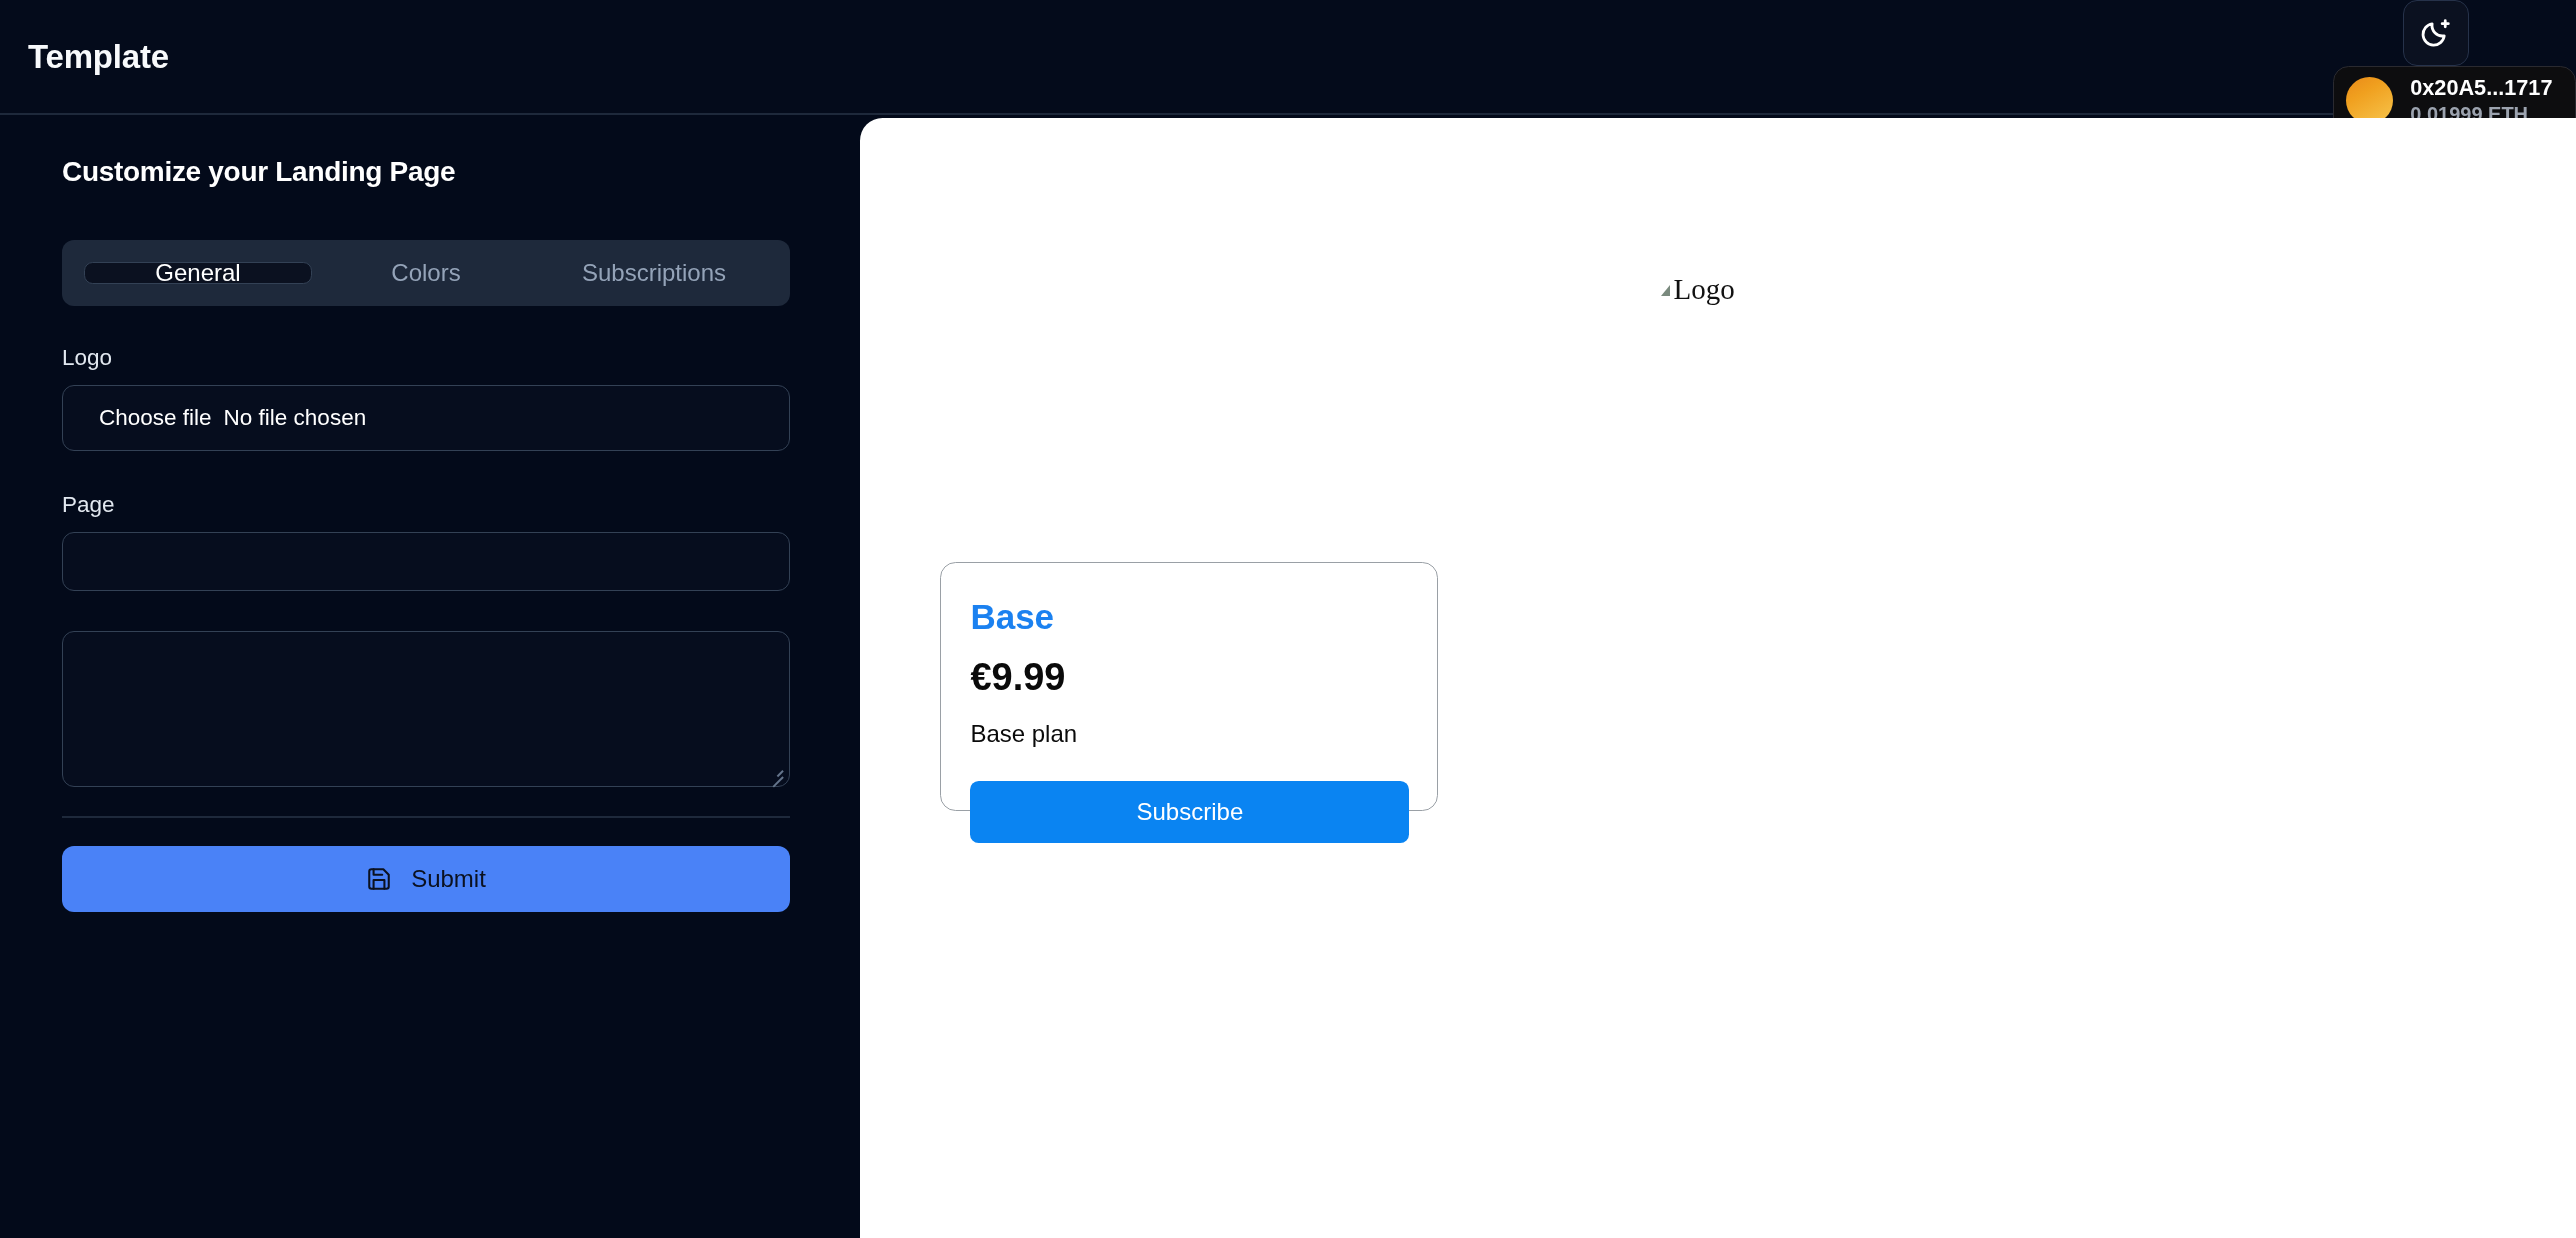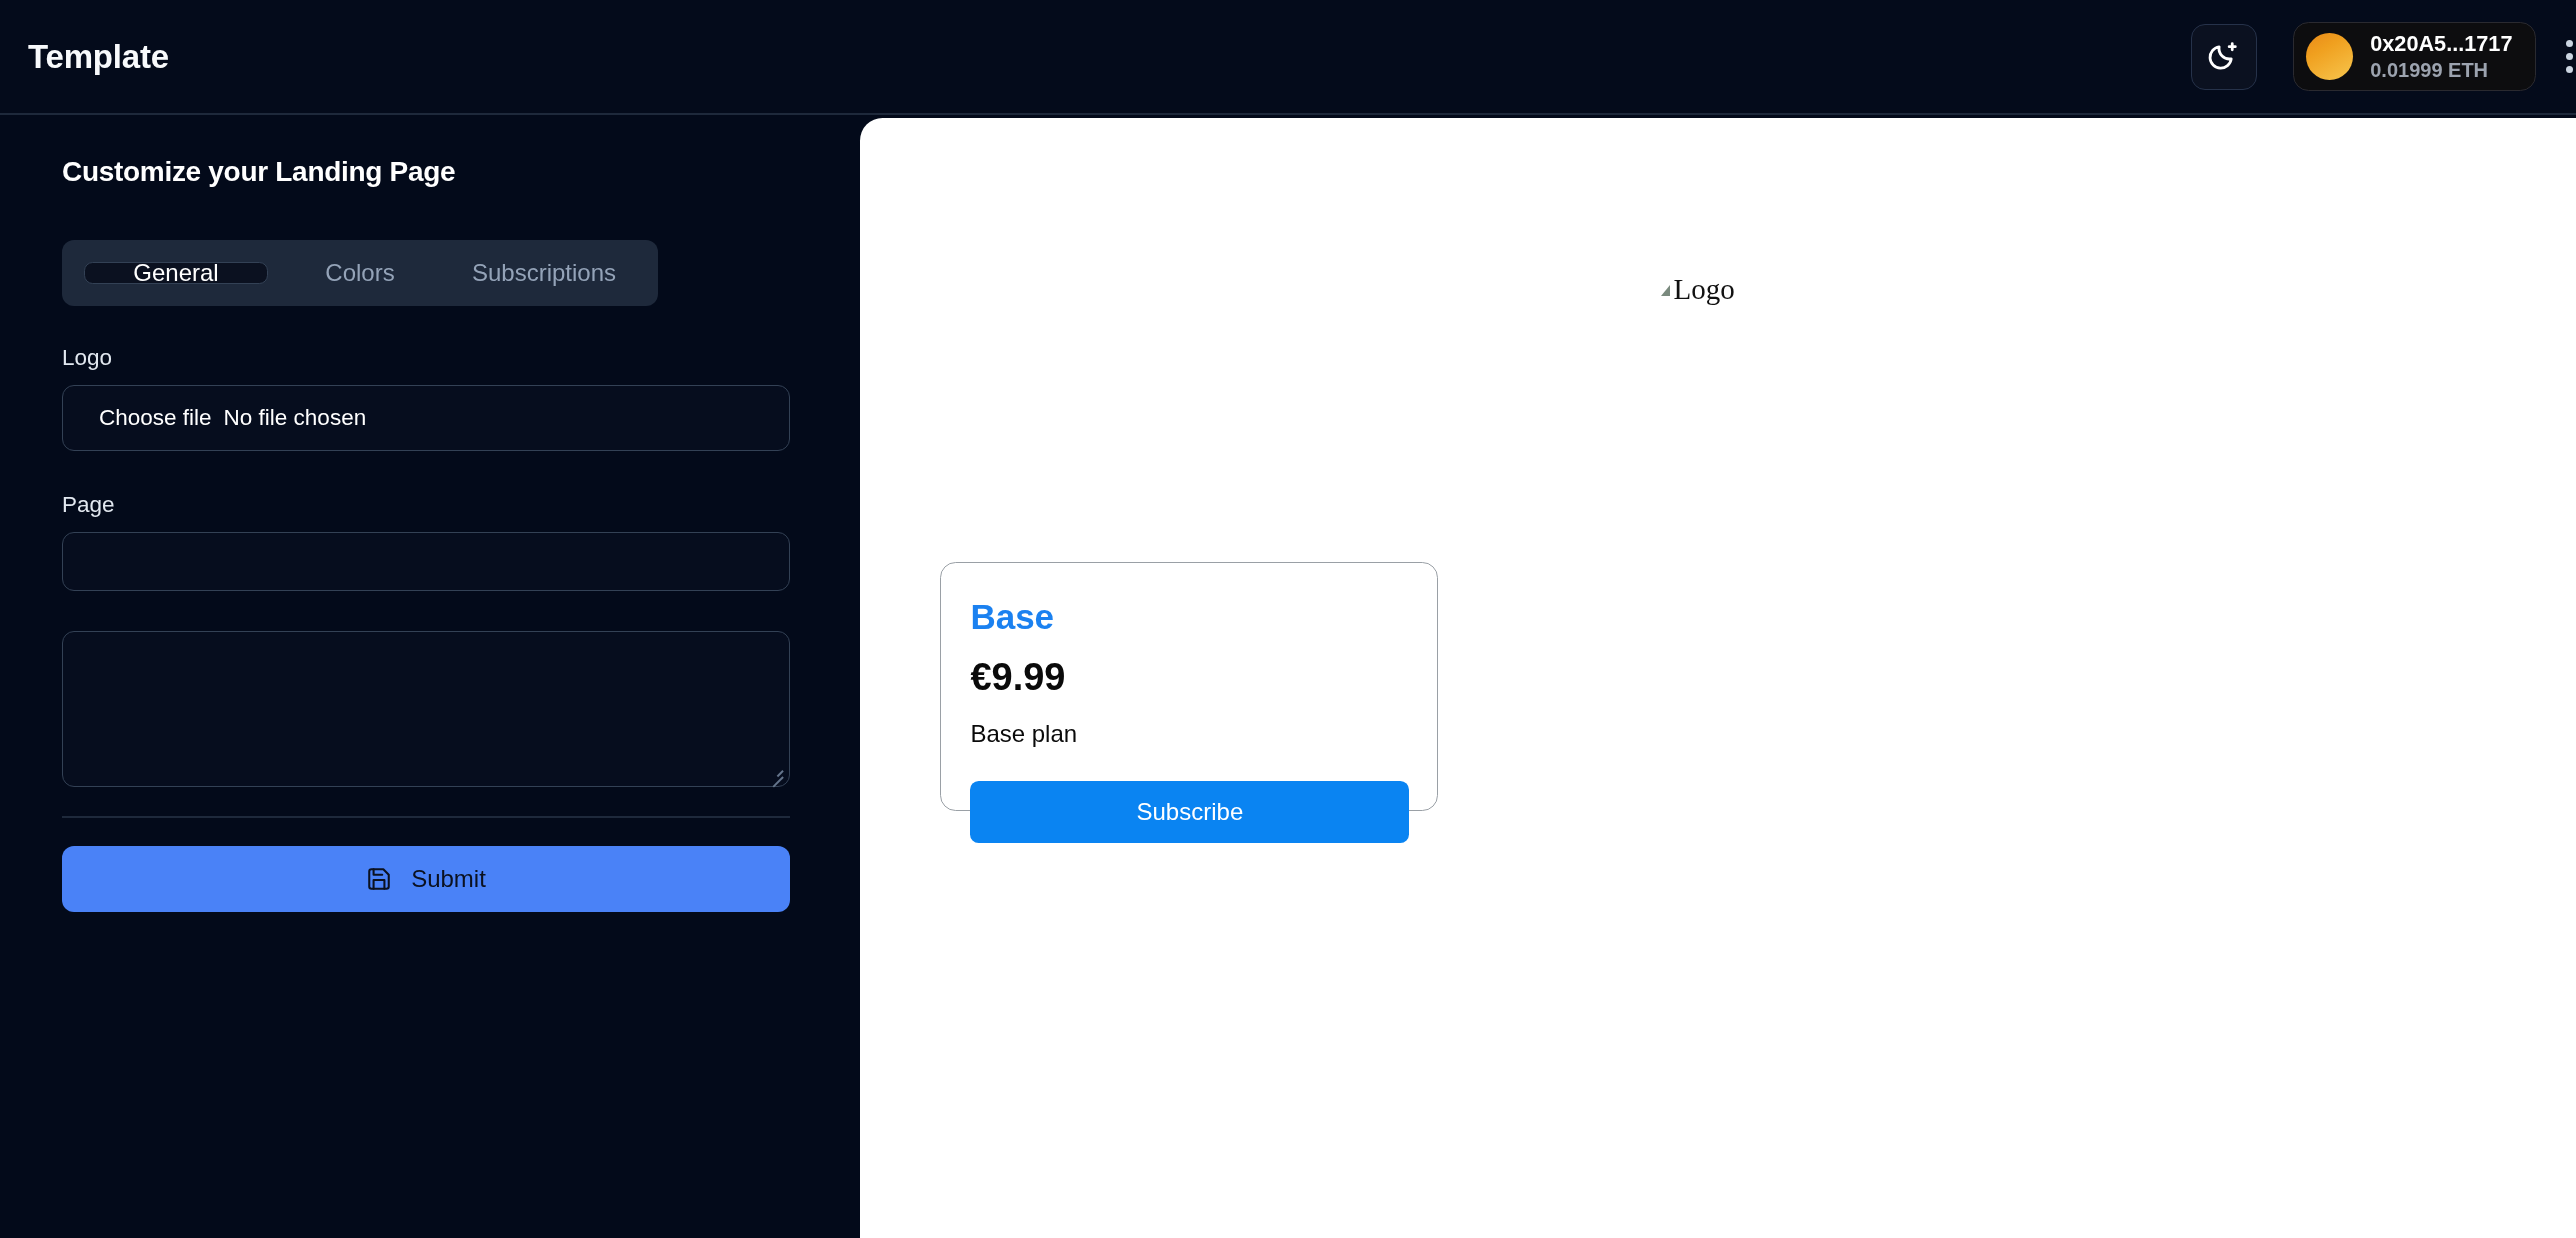--- a/index.html
+++ b/index.html
@@ -32,20 +32,21 @@
     color: #f8fafc;
     letter-spacing: -0.2px;
     line-height: 1;
   }
   .topbar-right {
     display: flex;
     align-items: center;
     gap: 0px;
     margin-right: 0px;
     height: 100%;
+    flex-direction: column;
   }
 
   .theme-toggle {
     width: 66px;
     height: 66px;
     border-radius: 14px;
     background: #0b1120;
     border: 1.7px solid #26324a;
     display: flex;
     align-items: center;
@@ -123,21 +124,21 @@
     font-size: 28px;
     font-weight: 700;
     color: #ffffff;
     letter-spacing: -0.3px;
     margin-bottom: 52px;
     line-height: 1.1;
   }
 
   .tabstrip {
     display: flex;
-    width: 596px;
+    width: 728px;
     height: 66px;
     background: #1e293b;
     border-radius: 12px;
     padding: 22px;
     margin-bottom: 38px;
   }
   .tab {
     flex: 1;
     display: flex;
     align-items: center;

